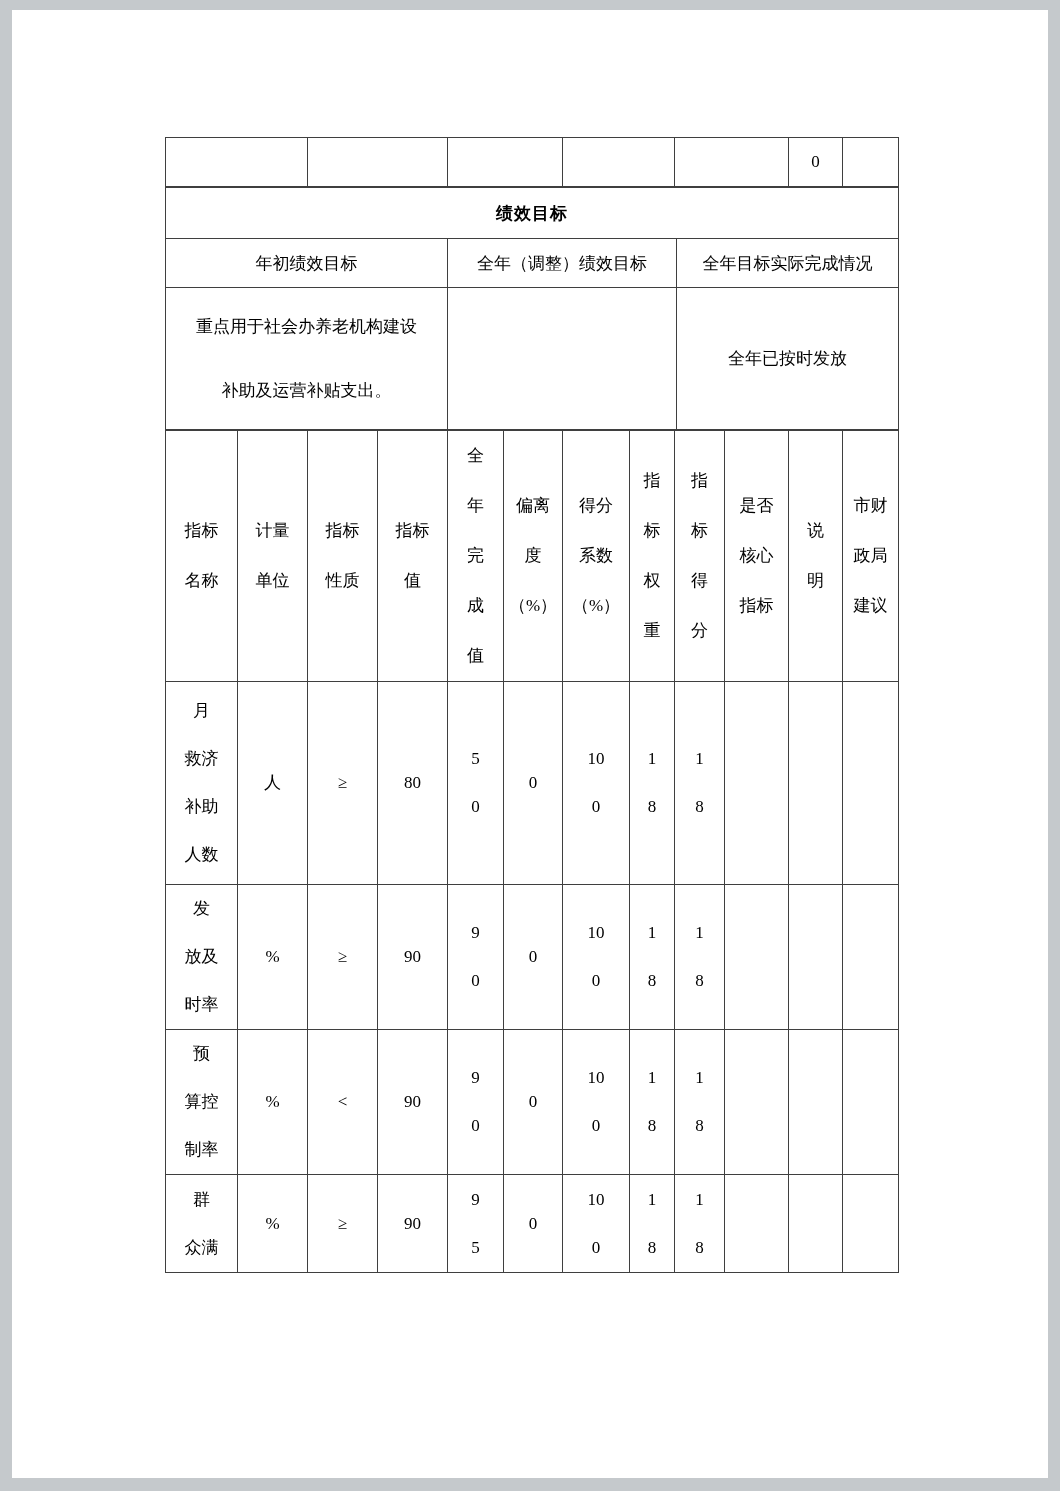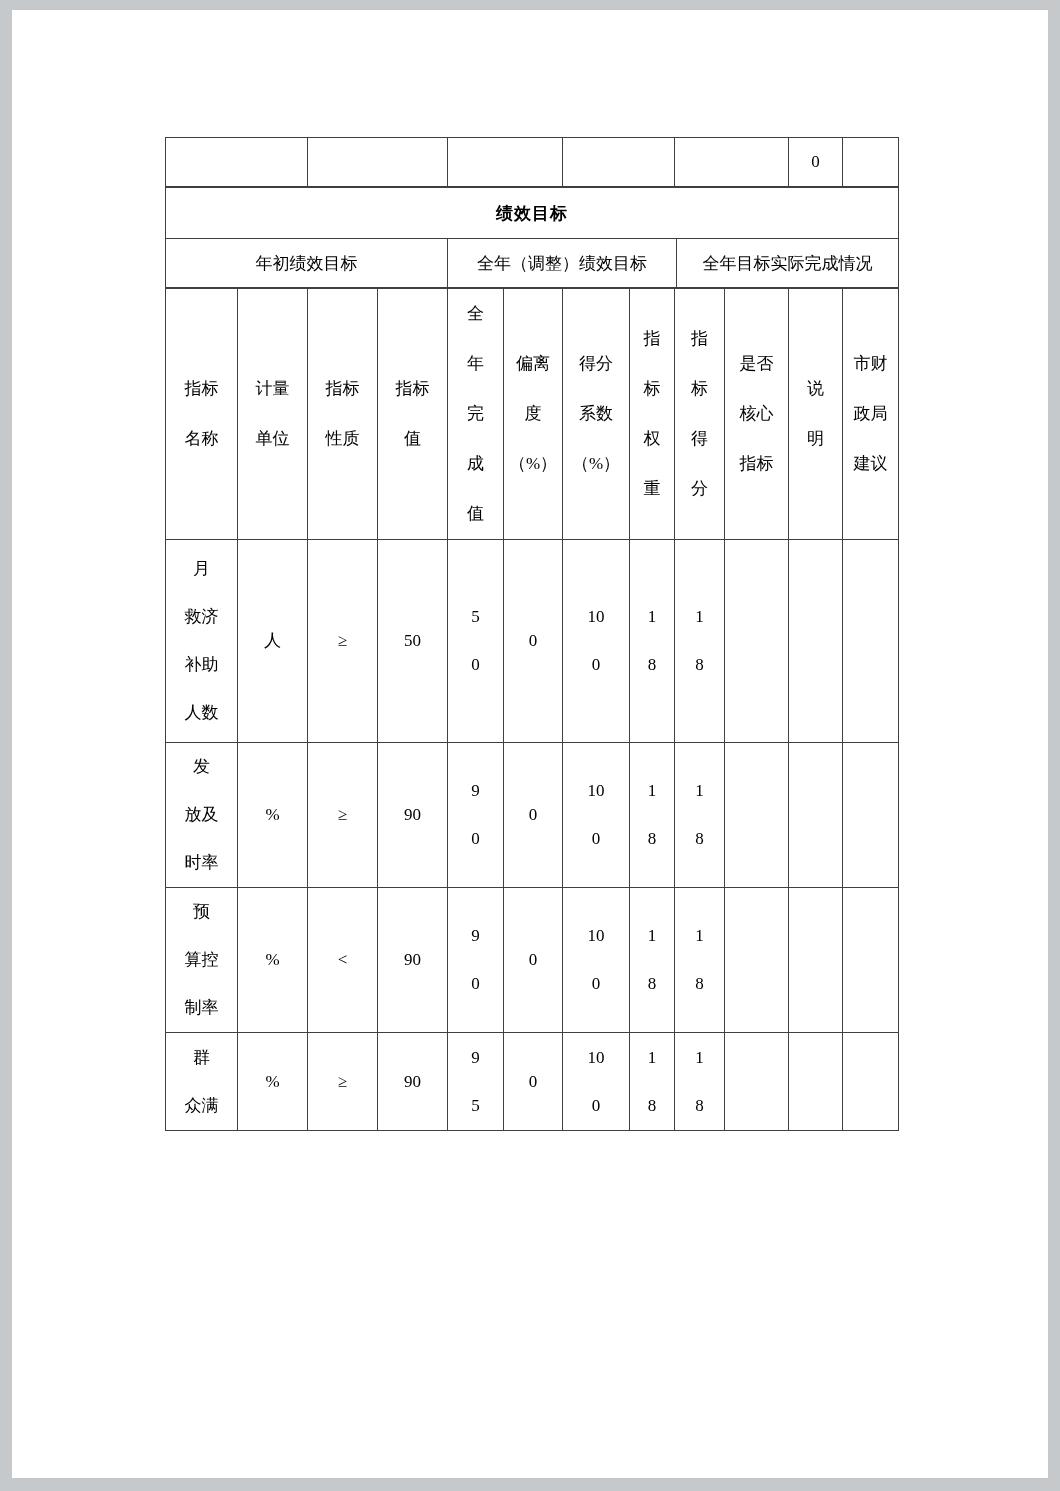--- a/index.html
+++ b/index.html
@@ -114,20 +114,26 @@
           <col style="width:222px">
       </colgroup>
       <tbody>
         <tr class="goals-title-row">
           <td class="title-cell" colspan="3">绩效目标</td>
         </tr>
         <tr class="goals-head-row">
           <td>年初绩效目标</td>
           <td>全年（调整）绩效目标</td>
           <td>全年目标实际完成情况</td>
+        </tr>
+        <tr class="goals-body-row">
+          <td class="goal-body">重点用于社会办养老机构建设
+补助及运营补贴支出。</td>
+          <td class="goal-body"></td>
+          <td class="goal-body">全年已按时发放</td>
         </tr>
       </tbody>
     </table>
 
     <table class="t">
       <colgroup>
         <col style="width:72px">
           <col style="width:70px">
           <col style="width:70px">
           <col style="width:70px">
@@ -179,21 +185,21 @@
 建议</td>
         </tr>
 
         <tr class="ind-row ind-row-0">
           <td>月
 救济
 补助
 人数</td>
           <td>人</td>
           <td>≥</td>
-          <td class="num">50</td>
+          <td class="num">80</td>
           <td class="num">5
 0</td>
           <td class="num">0</td>
           <td class="num">10
 0</td>
           <td class="num">1
 8</td>
           <td class="num">1
 8</td>
           <td></td>

